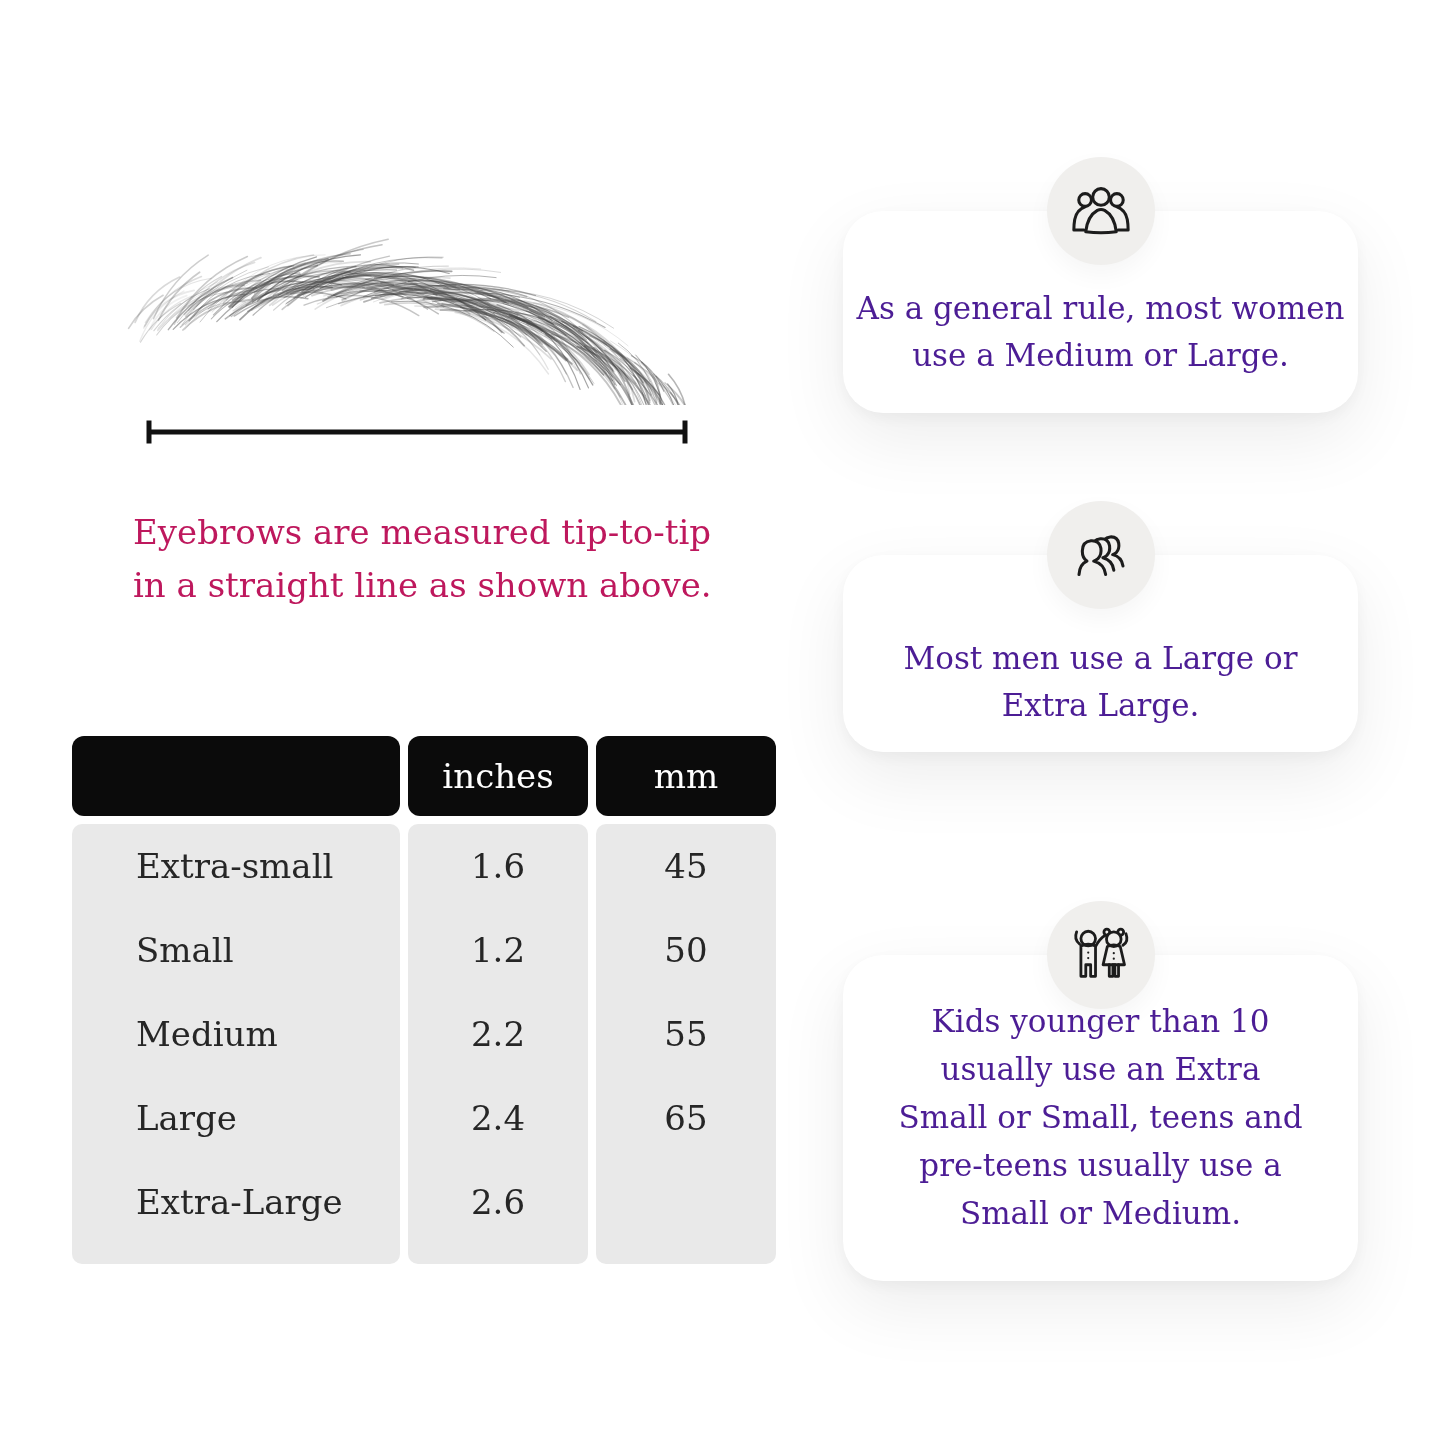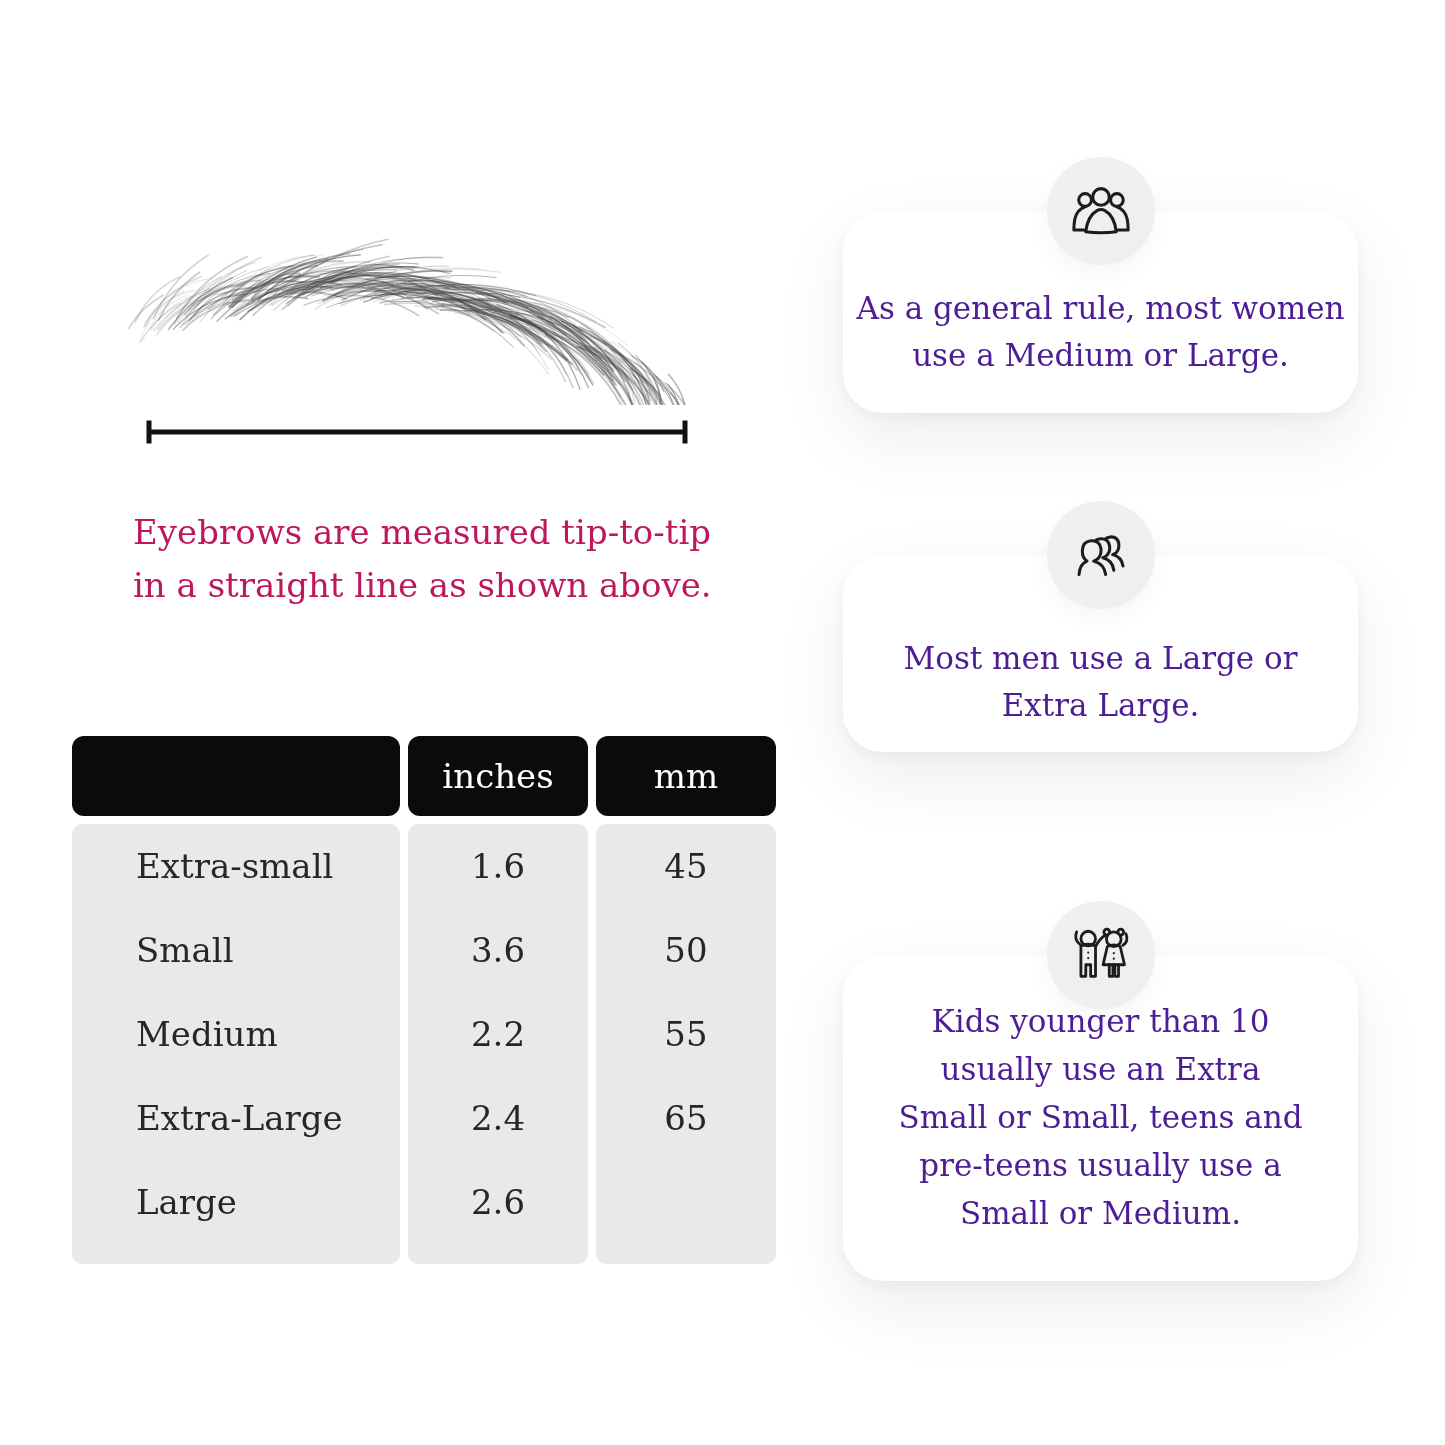--- a/index.html
+++ b/index.html
@@ -352,26 +352,26 @@
     <div class="t-head">
       <div class="th"></div>
       <div class="th">inches</div>
       <div class="th">mm</div>
     </div>
     <div class="t-body">
       <div class="t-col col-labels">
         <div class="cell">Extra-small</div>
         <div class="cell">Small</div>
         <div class="cell">Medium</div>
+        <div class="cell">Large</div>
         <div class="cell">Extra-Large</div>
-        <div class="cell">Large</div>
       </div>
       <div class="t-col col-nums">
         <div class="cell">1.6</div>
-        <div class="cell">3.6</div>
+        <div class="cell">1.2</div>
         <div class="cell">2.2</div>
         <div class="cell">2.4</div>
         <div class="cell">2.6</div>
       </div>
       <div class="t-col col-nums">
         <div class="cell">45</div>
         <div class="cell">50</div>
         <div class="cell">55</div>
         <div class="cell">65</div>
       </div>

